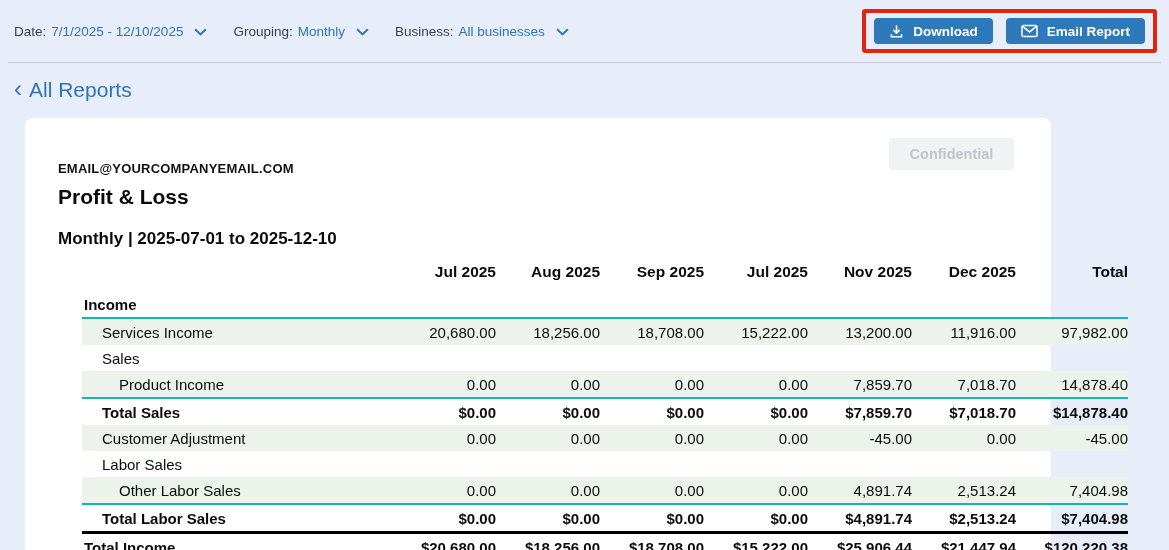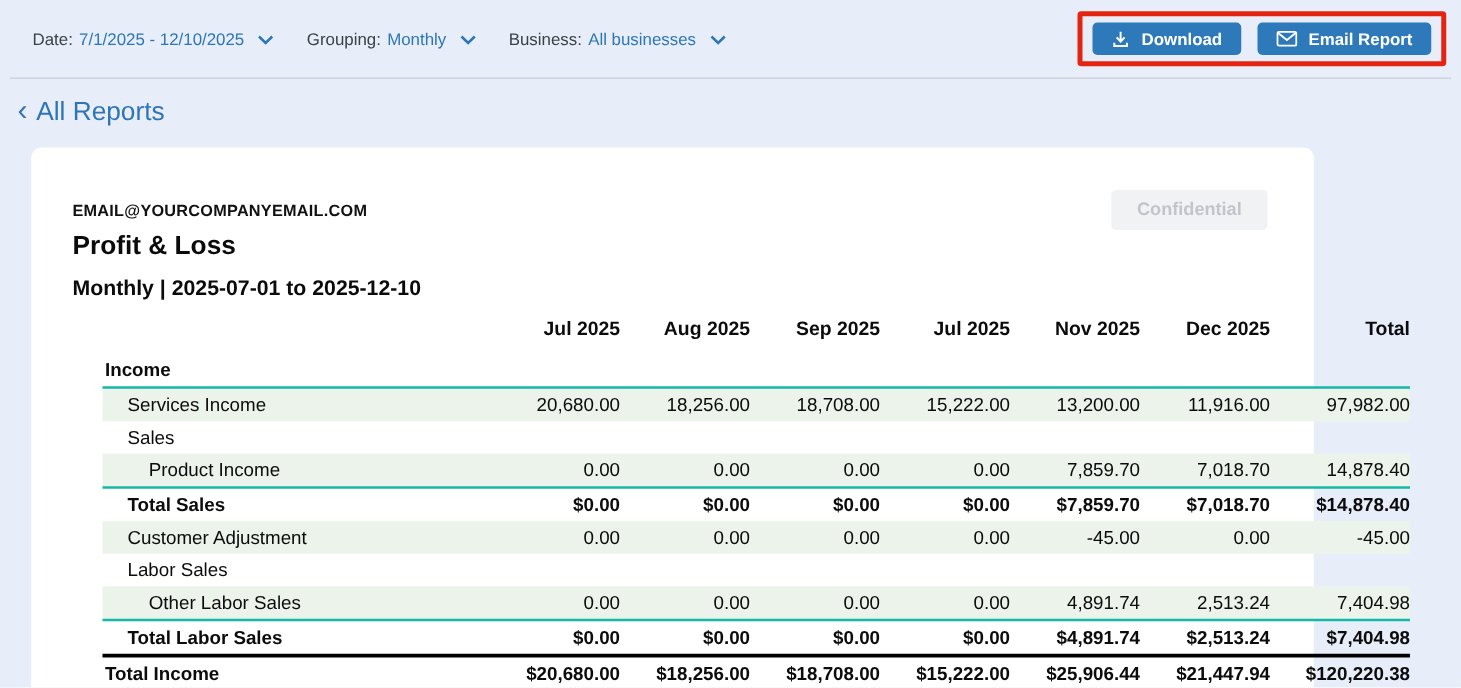--- a/index.html
+++ b/index.html
@@ -7,21 +7,21 @@
   body {
     font-family: "Liberation Sans", "DejaVu Sans", sans-serif;
     background:#e8eef9;
     color:#16181d;
   }
 
   
   .topbar{
     height:62px;
     display:flex; align-items:center; justify-content:space-between;
-    padding:0 12px 0 26px;
+    padding:0 12px 0 14px;
   }
   .filters{ display:flex; align-items:center; gap:26px; font-size:13.5px; }
   .filter{ display:flex; align-items:center; gap:5px; cursor:pointer; }
   .flabel{ color:#3c4047; }
   .fvalue{ color:#2c76b8; }
   .filter .chev{ margin-left:6px; margin-top:2px; }
 
   .actions-highlight{
     display:flex; align-items:center; gap:13px;
     border:4px solid #e52311; border-radius:3px;
@@ -52,23 +52,23 @@
     position:relative;
     background:#ffffff;
     width:1026px;
     margin:16px 0 0 25px;
     height:432px;
     border-radius:8px 8px 0 0;
     padding:43px 42px 0 33px;
   }
   .company-email{ font-size:13px; font-weight:bold; letter-spacing:.2px; color:#111; }
   .report-title{ font-size:21px; font-weight:bold; margin-top:9px; color:#0b0b0b; }
-  .report-subtitle{ font-size:17px; font-weight:bold; margin-top:12px; color:#0b0b0b; }
+  .report-subtitle{ font-size:17px; font-weight:bold; margin-top:20px; color:#0b0b0b; }
   .confidential{
-    position:absolute; top:34px; right:37px;
+    position:absolute; top:20px; right:37px;
     width:125px; height:32px;
     background:#f1f2f4; color:#c1c5cb;
     border:none; border-radius:4px;
     font-family:"Liberation Sans",sans-serif;
     font-size:14.5px; font-weight:bold;
     cursor:default;
   }
 
   
   table{

